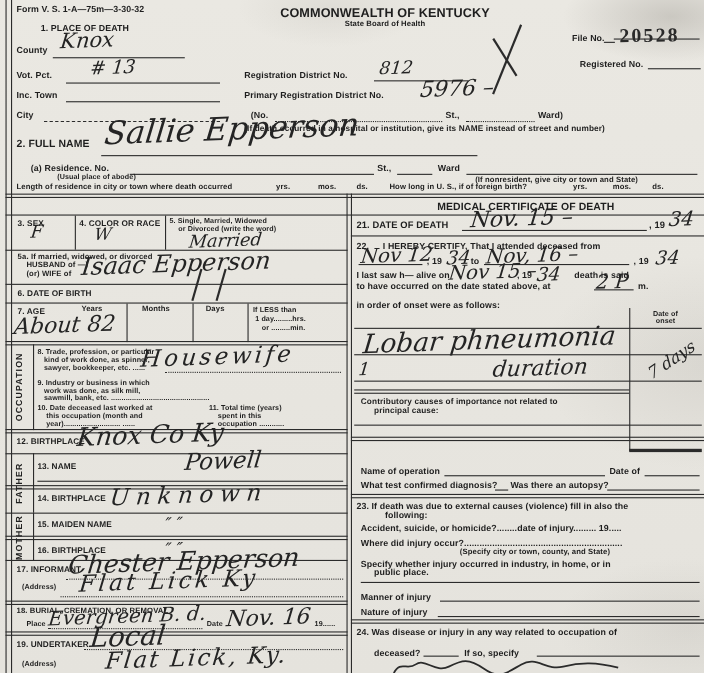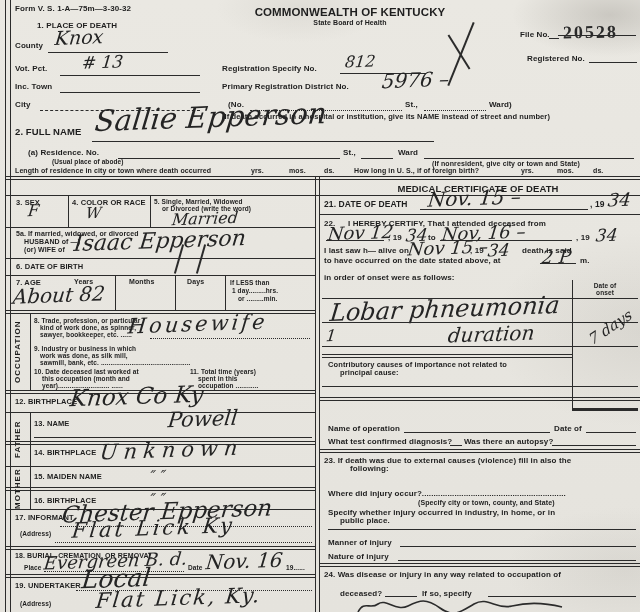--- a/index.html
+++ b/index.html
@@ -52,21 +52,21 @@
   <div class="t s8" style="left:520px;top:30px">File No.</div>
   <div class="ln" style="left:549px;top:38px;width:10px"></div>
   <div class="stamp" style="left:563px;top:22px">20528</div>
   <div class="ln" style="left:558px;top:35px;width:78px"></div>
   <div class="t s8" style="left:527px;top:54px">Registered No.</div>
   <div class="ln" style="left:589px;top:62px;width:48px"></div>
 
   <div class="t s8" style="left:15px;top:64px">Vot.  Pct.</div>
   <div class="hw" style="left:82px;top:52px;font-size:17px"># 13</div>
   <div class="ln" style="left:60px;top:75px;width:140px"></div>
-  <div class="t s8" style="left:222px;top:64px">Registration Specify No.</div>
+  <div class="t s8" style="left:222px;top:64px">Registration District No.</div>
   <div class="hw" style="left:345px;top:52px;font-size:16px">812</div>
   <div class="ln" style="left:340px;top:73px;width:86px"></div>
 
   <div class="t s8" style="left:15px;top:82px">Inc.  Town</div>
   <div class="ln" style="left:60px;top:92px;width:140px"></div>
   <div class="t s8" style="left:222px;top:82px">Primary Registration District No.</div>
   <div class="hw" style="left:382px;top:68px;font-size:20px">5976 –</div>
 
   <div class="t s8" style="left:15px;top:100px">City</div>
   <div class="dash" style="left:40px;top:110px;width:160px"></div>
@@ -271,20 +271,21 @@
   <div class="ln thin" style="left:586px;top:432px;width:50px"></div>
   <div class="t s8" style="left:328px;top:437px">What test confirmed diagnosis?</div>
   <div class="ln thin" style="left:450px;top:445px;width:12px"></div>
   <div class="t s8" style="left:464px;top:437px">Was there an autopsy?</div>
   <div class="ln thin" style="left:552px;top:445px;width:84px"></div>
   <div class="ln" style="left:319px;top:449px;width:321px"></div>
   <div class="ln" style="left:319px;top:452px;width:321px"></div>
 
   <div class="t s8" style="left:324px;top:456px">23. If death was due to external causes (violence) fill in also the</div>
   <div class="t s8" style="left:350px;top:464px">following:</div>
+  <div class="t s8" style="left:328px;top:476px">Accident, suicide, or homicide?........date of injury......... 19.....</div>
   <div class="t s8" style="left:328px;top:489px">Where did injury occur?..............................................................</div>
   <div class="t s7" style="left:418px;top:499px">(Specify city or town, county, and State)</div>
   <div class="t s8" style="left:328px;top:508px">Specify whether injury occurred in industry, in home, or in</div>
   <div class="t s8" style="left:340px;top:516px">public place.</div>
   <div class="ln" style="left:328px;top:529px;width:308px"></div>
 
   <div class="t s8" style="left:328px;top:538px">Manner of injury</div>
   <div class="ln thin" style="left:400px;top:546px;width:236px"></div>
   <div class="t s8" style="left:328px;top:552px">Nature of injury</div>
   <div class="ln thin" style="left:398px;top:560px;width:238px"></div>

